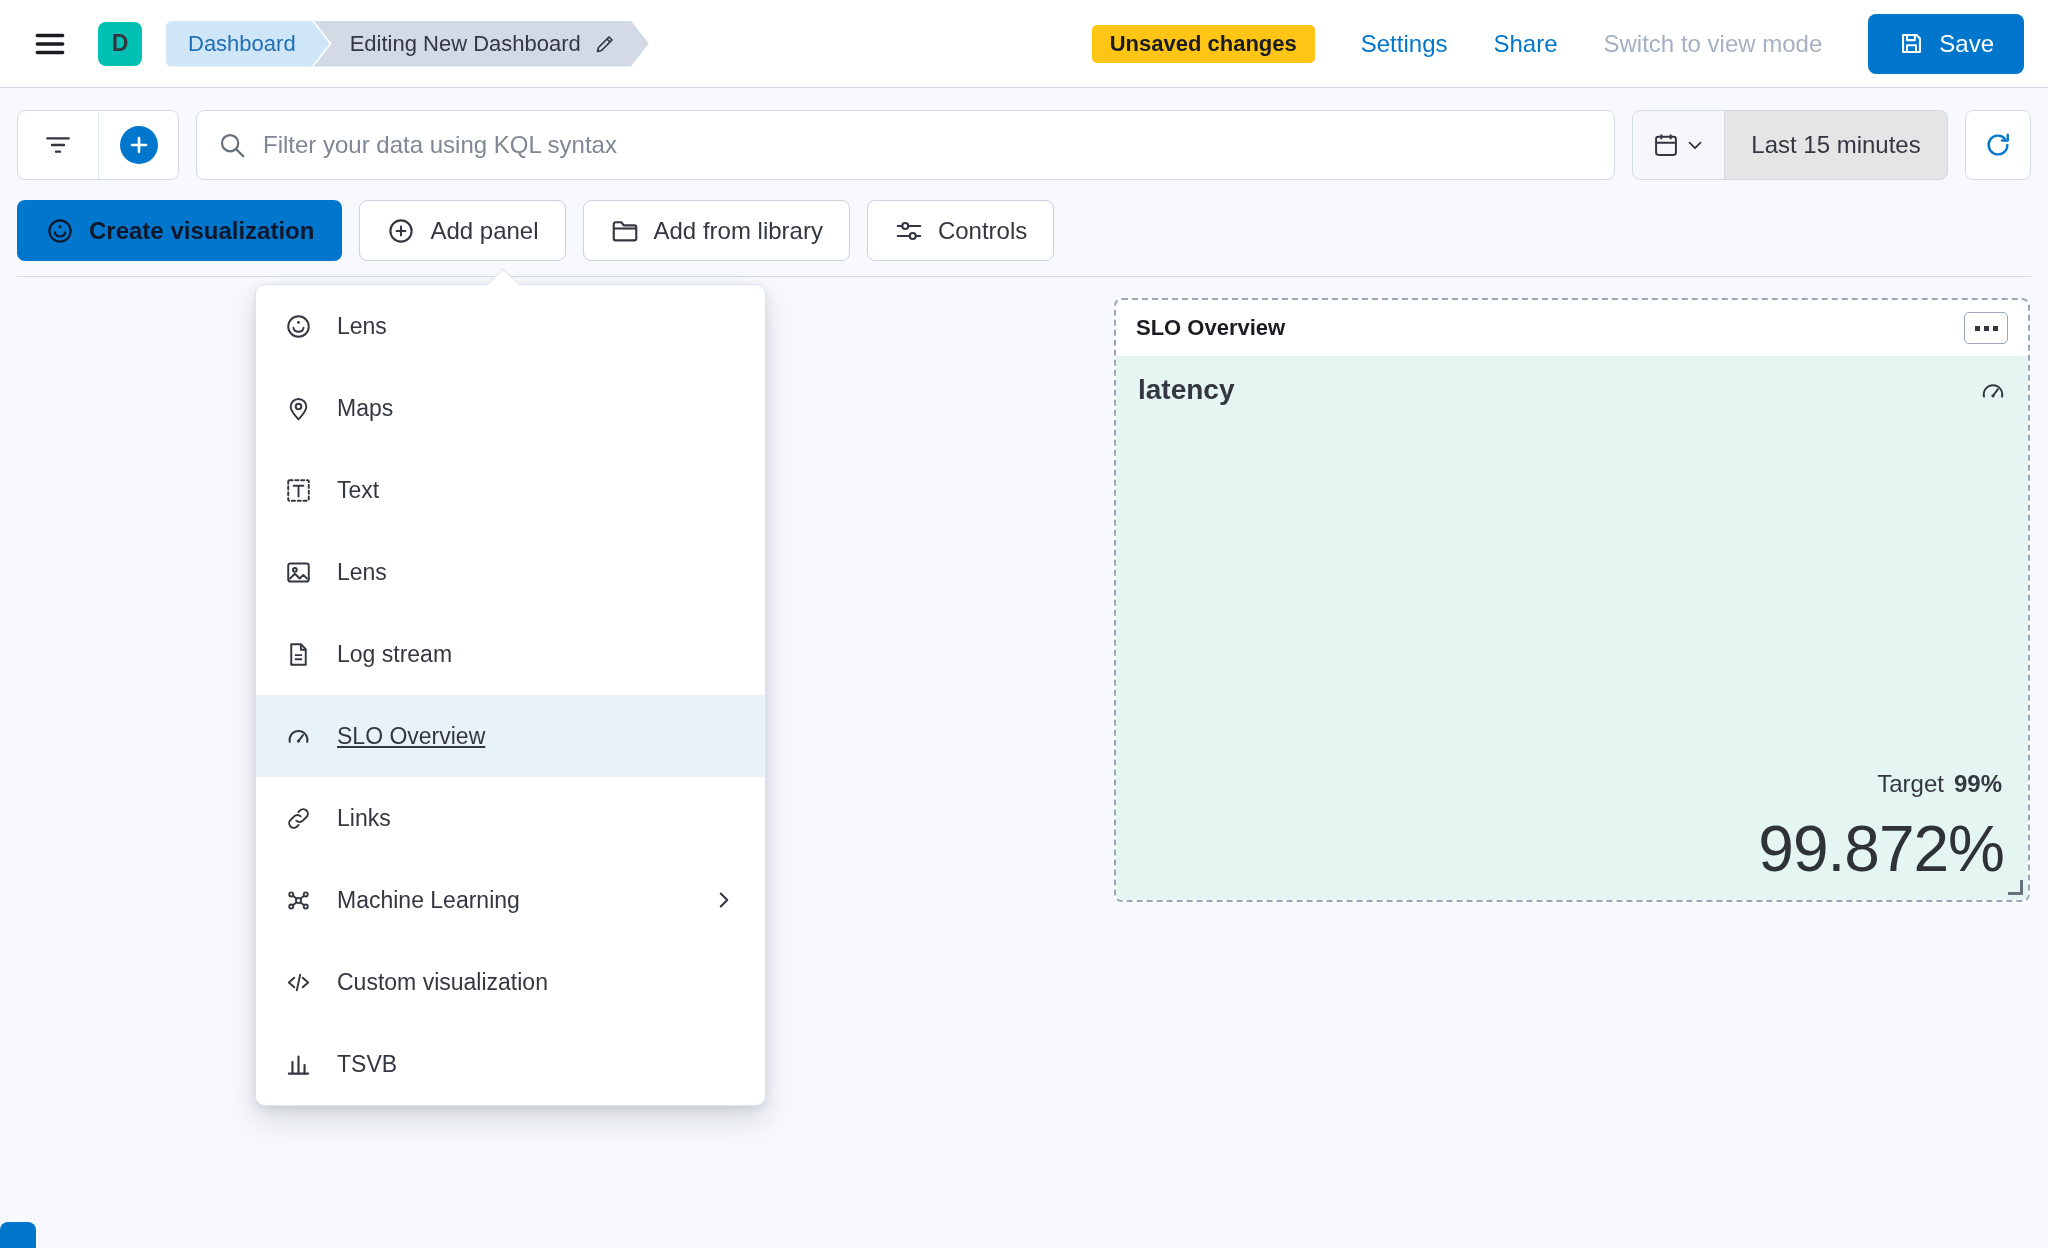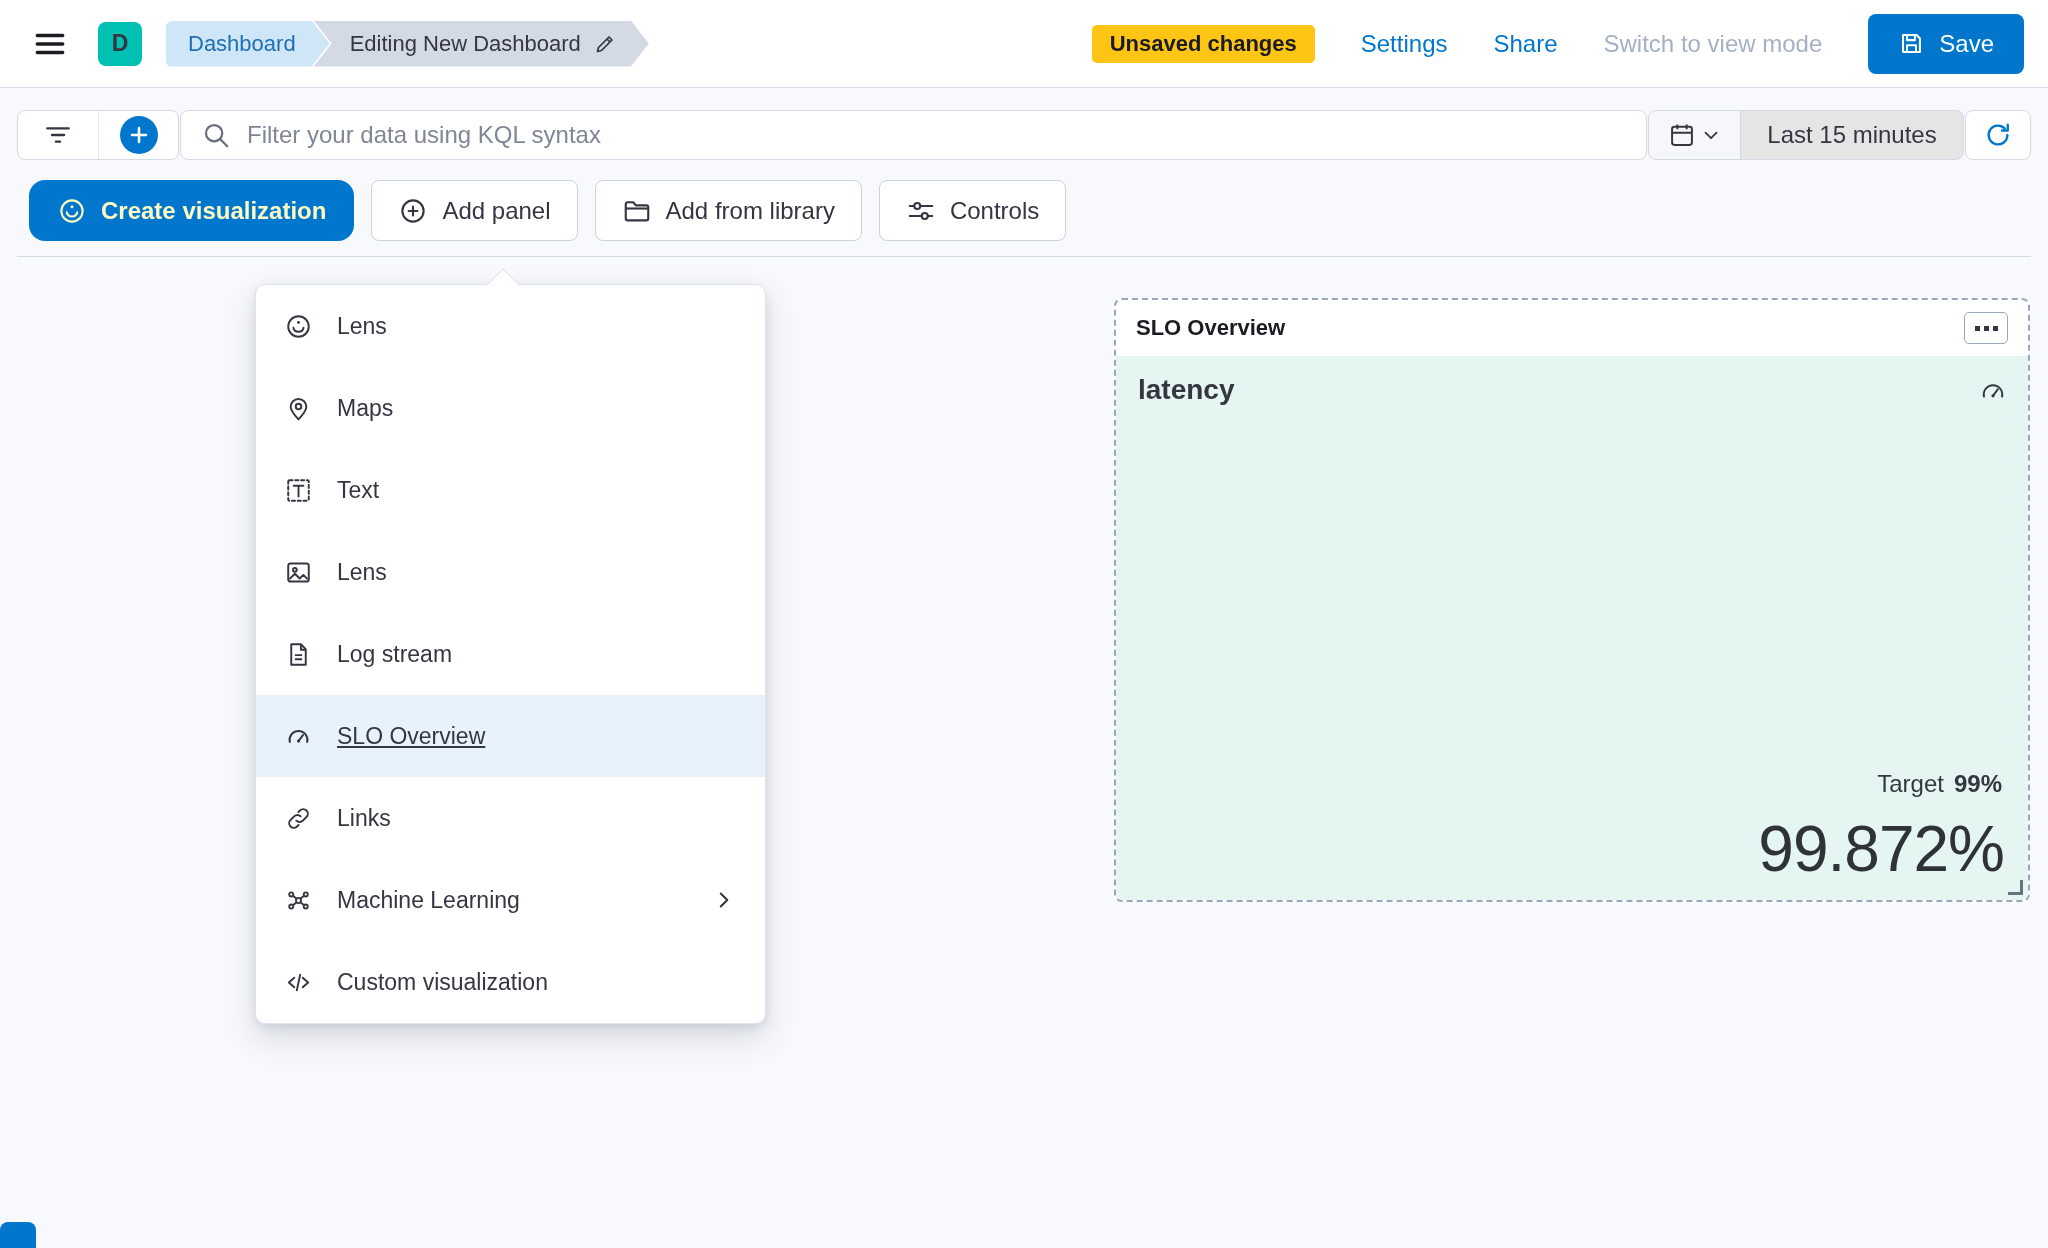--- a/index.html
+++ b/index.html
@@ -34,43 +34,43 @@
   .header-right{margin-left:auto;display:flex;align-items:center;gap:46px;}
   .badge{background:var(--warning);color:#1a1c21;font-size:22px;font-weight:700;border-radius:5px;
     padding:8px 18px;line-height:1;}
   .nav-link{color:var(--primary);font-size:24px;font-weight:500;text-decoration:none;cursor:pointer;}
   .nav-link.disabled{color:var(--disabled);cursor:default;}
   .save-btn{background:var(--primary);color:#fff;border:none;border-radius:8px;height:60px;padding:0 30px;
     font-size:24px;font-weight:500;display:flex;align-items:center;gap:14px;cursor:pointer;}
 
   
   .workspace{padding:22px 17px 0 17px;}
-  .query-row{display:flex;gap:1px;height:50px;}
+  .query-row{display:flex;gap:17px;height:70px;}
   .btn-group{display:flex;background:#fff;border:1px solid var(--border);border-radius:8px;overflow:hidden;}
   .btn-group button{width:80px;border:none;background:transparent;display:flex;align-items:center;justify-content:center;
     color:var(--text);cursor:pointer;}
   .btn-group button + button{border-left:1px solid #e3e8f0;}
   .plus-circle{width:38px;height:38px;border-radius:50%;background:var(--primary);color:#fff;
     display:flex;align-items:center;justify-content:center;}
   .kql-input{flex:1;background:#fff;border:1px solid var(--border);border-radius:8px;display:flex;align-items:center;
     padding:0 20px;gap:16px;color:var(--subdued);}
   .kql-input input{flex:1;border:none;outline:none;font-size:24px;color:var(--text);background:transparent;}
   .kql-input input::placeholder{color:#7f8795;}
   .date-picker{display:flex;width:316px;background:#e5e5e5;border:1px solid var(--border);border-radius:8px;overflow:hidden;justify-content:center;}
   .date-btn{width:92px;background:#f5f7fa;border:none;border-right:1px solid var(--border);display:flex;
     align-items:center;justify-content:center;gap:4px;color:var(--text);cursor:pointer;}
   .date-range{flex:1;background:transparent;border:none;font-size:24px;color:var(--text);cursor:pointer;}
   .refresh-btn{width:66px;background:#fff;border:1px solid var(--border);border-radius:8px;color:var(--primary);
     display:flex;align-items:center;justify-content:center;cursor:pointer;}
 
   
   .toolbar-wrap{margin-top:20px;padding-bottom:15px;border-bottom:1px solid var(--border);}
   .toolbar-row{display:flex;gap:17px;height:61px;}
-  .primary-btn{background:var(--primary);color:#fef9c3;border:none;border-radius:16px;padding:0 28px;
-    font-size:24px;font-weight:600;display:flex;align-items:center;gap:14px;cursor:pointer;margin-left:12px;}
+  .primary-btn{background:var(--primary);color:#0f172a;border:none;border-radius:8px;padding:0 28px;
+    font-size:24px;font-weight:600;display:flex;align-items:center;gap:14px;cursor:pointer;}
   .tool-btn{background:#fff;color:var(--text);border:1px solid #c9d3e0;border-radius:8px;padding:0 26px;
     font-size:24px;font-weight:500;display:flex;align-items:center;gap:14px;cursor:pointer;}
 
   
   .popover{position:absolute;left:255px;top:284px;width:511px;background:#fff;border:1px solid #dde4ee;
     border-radius:10px;box-shadow:0 14px 30px rgba(65,78,101,.18),0 3px 8px rgba(65,78,101,.12);z-index:20;}
   .popover .arrow{position:absolute;top:-12px;left:236px;width:22px;height:22px;background:#fff;
     border-left:1px solid #dde4ee;border-top:1px solid #dde4ee;transform:rotate(45deg);}
   .menu{list-style:none;padding:0;border-radius:10px;overflow:hidden;}
   .menu-item{height:82px;display:flex;align-items:center;gap:24px;padding:0 28px;font-size:23px;color:var(--text);cursor:pointer;}
@@ -289,20 +289,27 @@
               <path d="M9 6l6 6-6 6"></path>
             </svg>
         </span>
       </li>
       <li class="menu-item">
         <svg width="29" height="29" viewBox="0 0 24 24" fill="none" stroke="currentColor" stroke-width="1.6" stroke-linecap="round" stroke-linejoin="round">
             <path d="M8.5 8L4 12l4.5 4M15.5 8L20 12l-4.5 4M13.4 5.5l-2.8 13"></path>
           </svg>
         <span class="menu-label">Custom visualization</span>
       </li>
+      <li class="menu-item">
+        <svg width="29" height="29" viewBox="0 0 24 24" fill="none" stroke="currentColor" stroke-width="1.8" stroke-linecap="round">
+            <path d="M4 19.5h16"></path>
+            <path d="M7 19.5V10M12 19.5V5.5M17 19.5v-7"></path>
+          </svg>
+        <span class="menu-label">TSVB</span>
+      </li>
     </ul>
   </div>
 
   <section class="slo-panel">
     <div class="slo-header">
       <span class="slo-title">SLO Overview</span>
       <button class="panel-menu-btn" aria-label="Panel options">
         <i></i>
           <i></i>
           <i></i>

